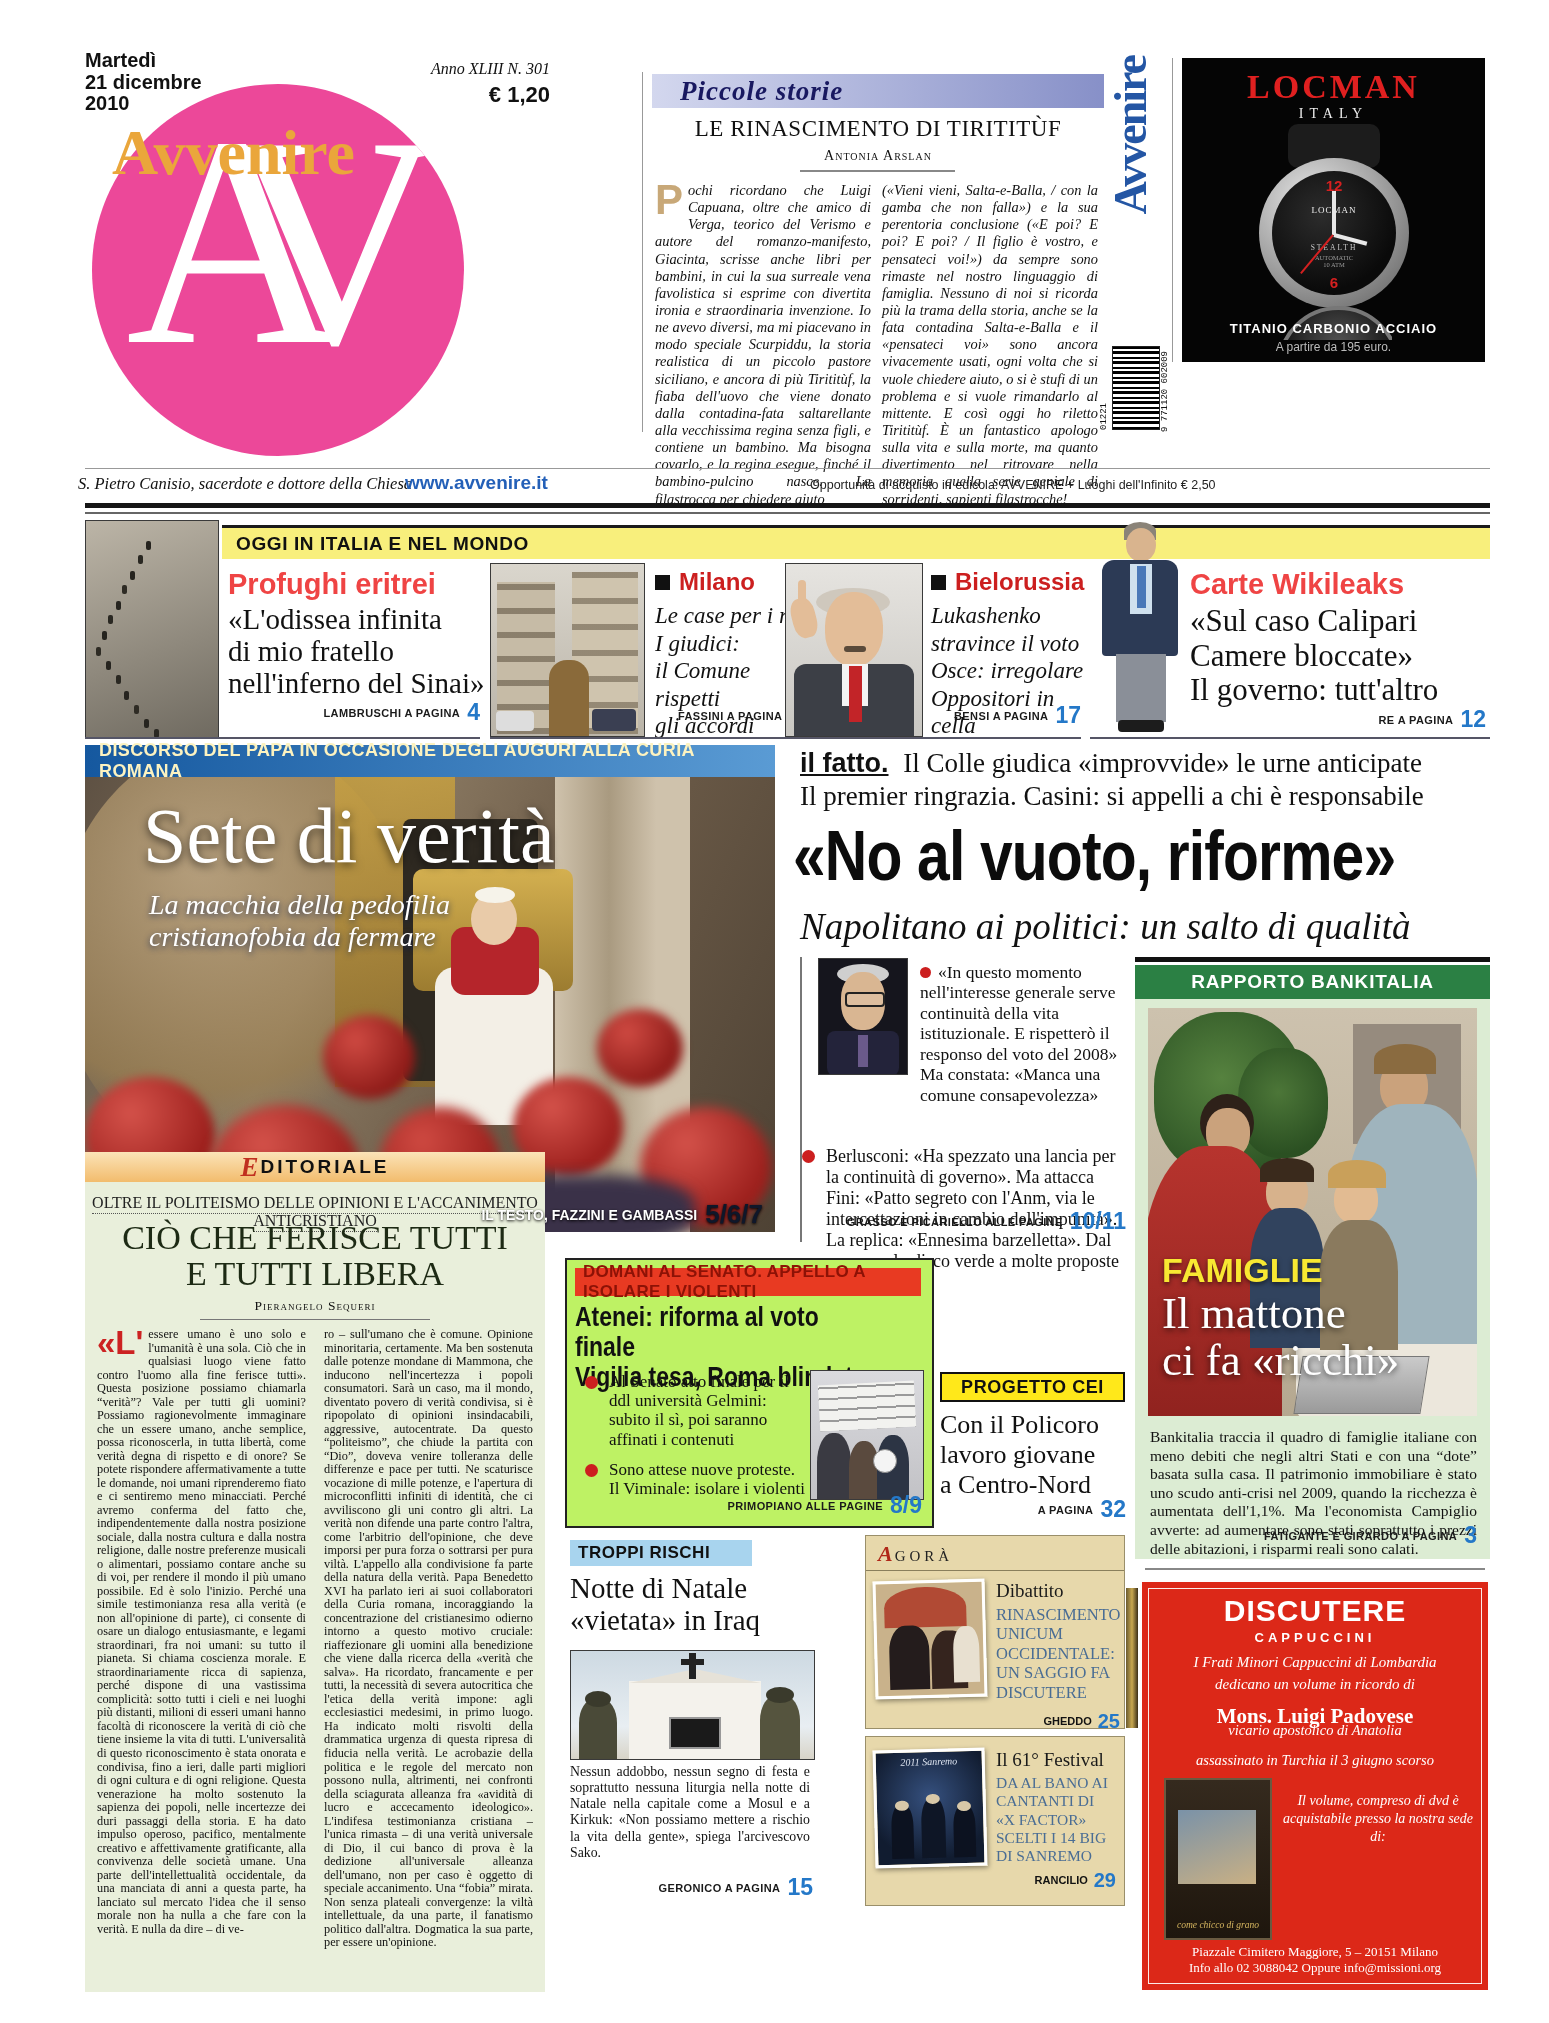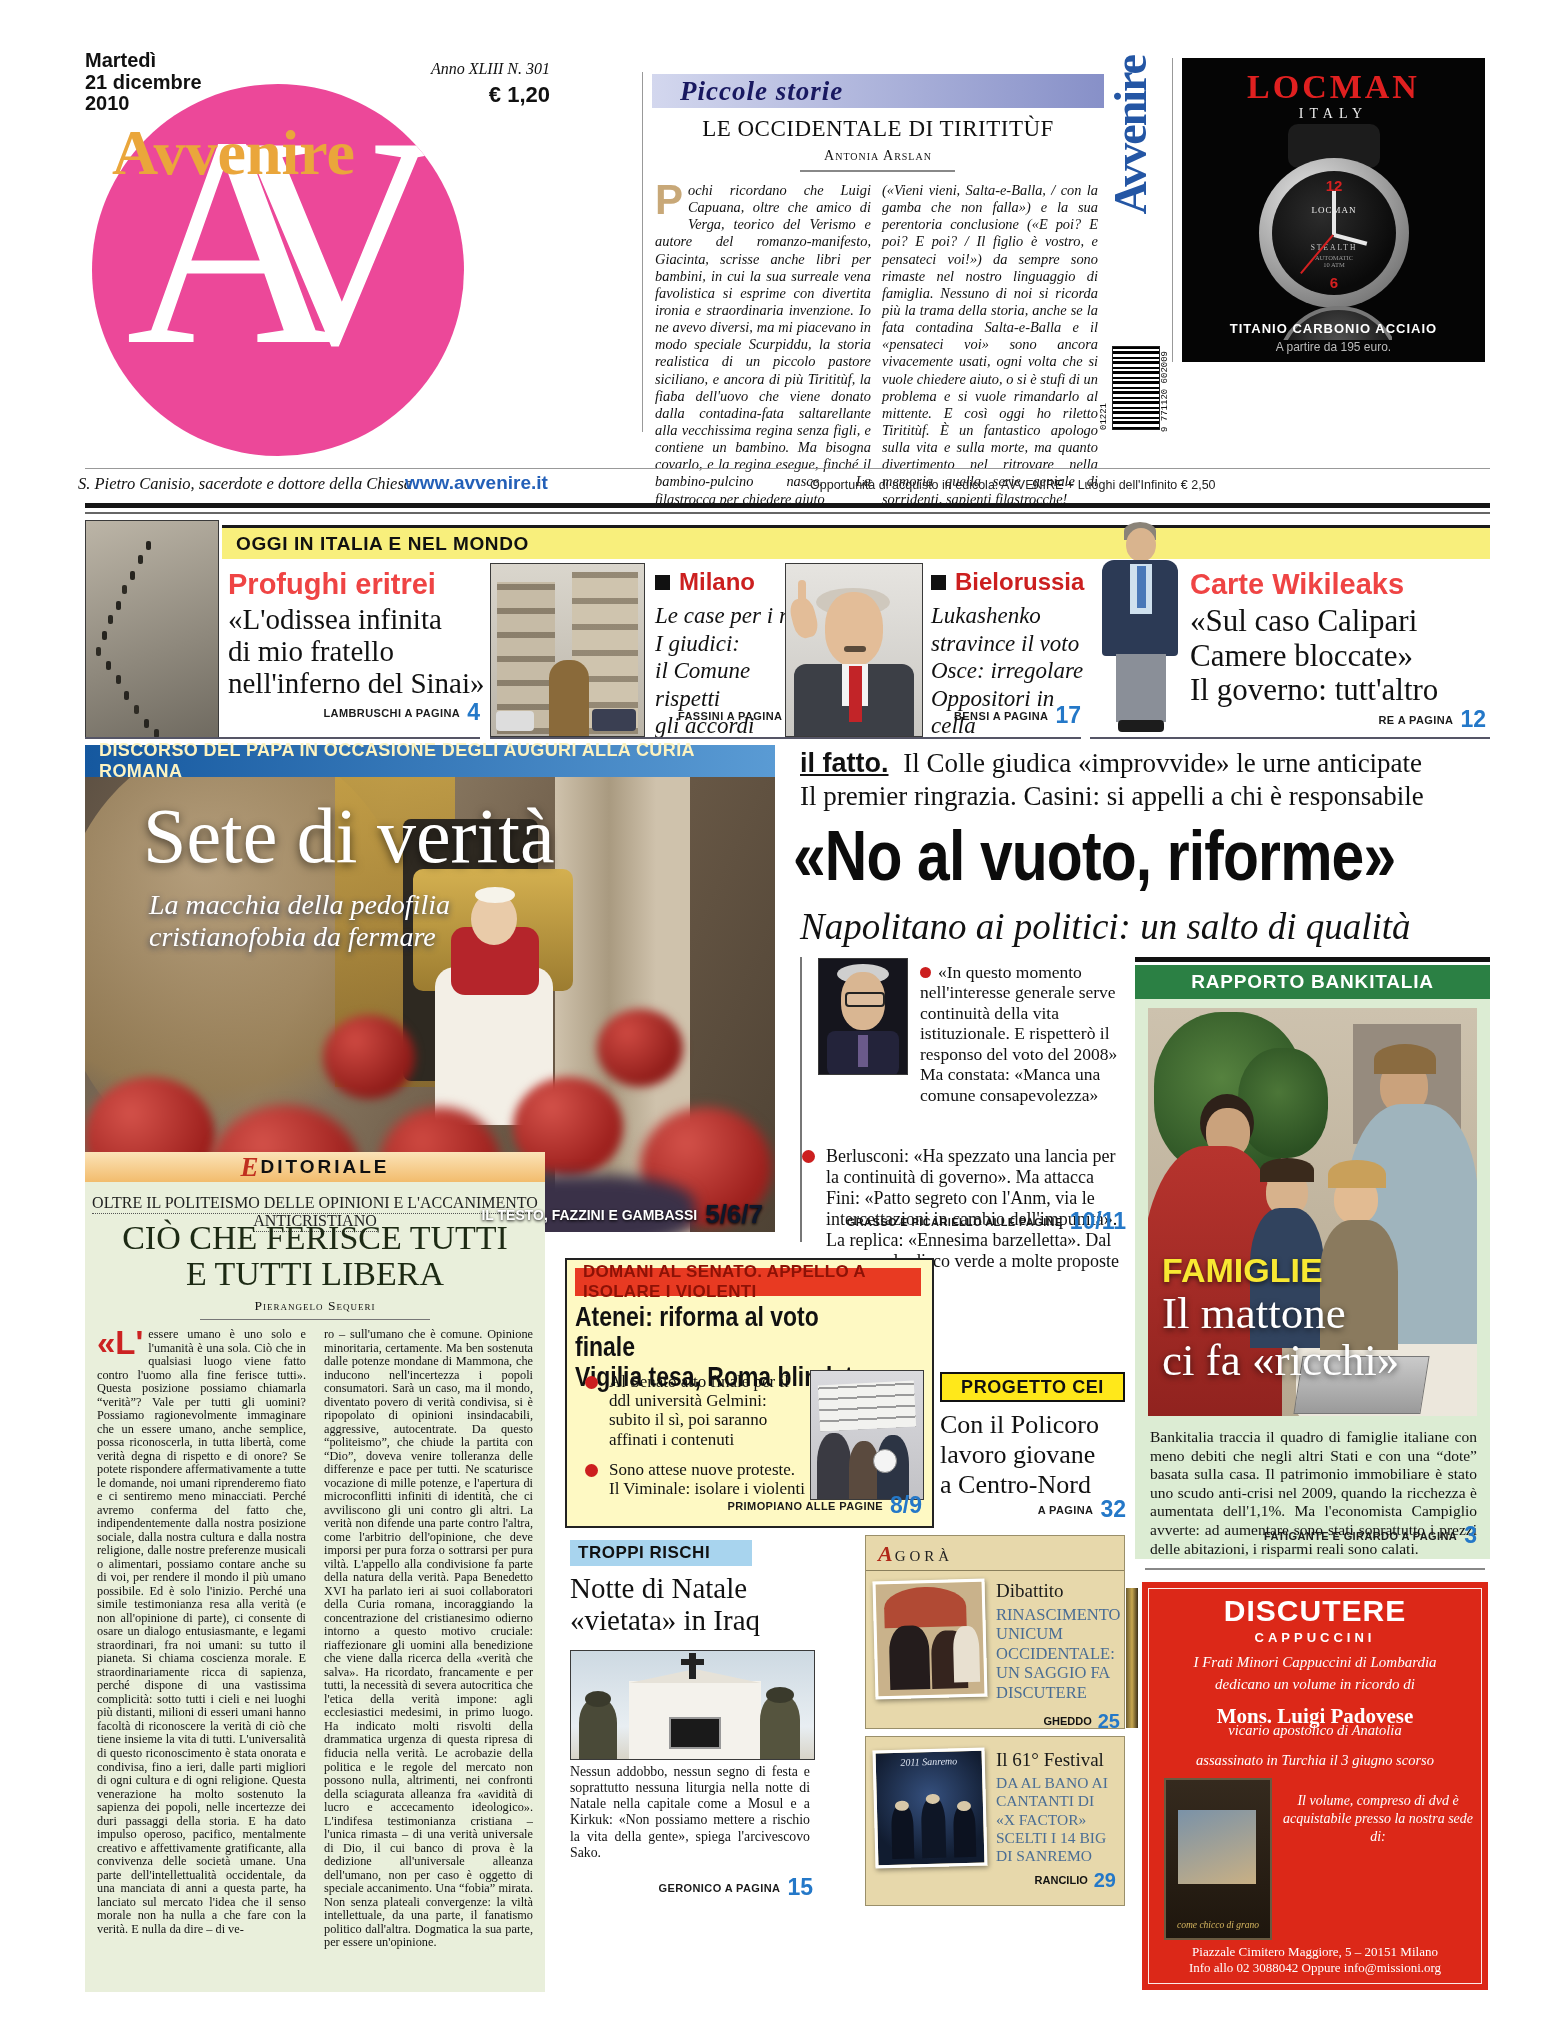--- a/index.html
+++ b/index.html
@@ -109,21 +109,21 @@
   .ed-rest{font:bold 19px "Liberation Sans",sans-serif;color:#111;letter-spacing:3px;}
   .ed-box{position:absolute;left:85px;top:1182px;width:460px;height:810px;background:#e9efdb;}
   .ed-kick{position:absolute;top:12px;width:100%;text-align:center;font-size:16px;color:#222;}
   .ed-kick span{border-bottom:1px dotted #555;padding-bottom:2px;}
   .ed-title{position:absolute;top:38px;width:100%;text-align:center;font-size:34px;line-height:1.05;color:#1d2a14;}
   .ed-auth{position:absolute;top:116px;width:100%;text-align:center;font-variant:small-caps;font-size:13.5px;letter-spacing:1px;}
   .ed-auth-rule{position:absolute;left:115px;top:137px;width:230px;height:1px;background:#777;}
   .ed-cols{position:absolute;left:12px;top:146px;width:436px;height:655px;overflow:hidden;display:flex;gap:18px;}
   .ed-col{width:209px;font-size:12.3px;line-height:1.1;text-align:justify;}
   
-  .at-box{position:absolute;left:565px;top:1258px;width:365px;height:266px;border:2px solid #222;background:#fef9c3;}
+  .at-box{position:absolute;left:565px;top:1258px;width:365px;height:266px;border:2px solid #222;background:#bef264;}
   .at-red{position:absolute;left:8px;top:8px;width:346px;height:28px;background:#e83a22;display:flex;align-items:center;
           font:bold 17px "Liberation Sans",sans-serif;color:#8d1206;letter-spacing:.3px;}
   .at-red span{padding-left:8px;}
   .at-head{position:absolute;left:8px;top:42px;font:bold 28px "Liberation Sans",sans-serif;line-height:1.08;
            white-space:pre-line;transform:scaleX(.82);transform-origin:left;}
   .at-b{position:absolute;width:196px;font-size:17px;line-height:1.13;}
   
   .pc-bar{position:absolute;left:940px;top:1372px;width:185px;height:30px;background:#ffe81a;border:2px solid #111;
           display:flex;align-items:center;justify-content:center;font:bold 18px "Liberation Sans",sans-serif;letter-spacing:.6px;box-sizing:border-box;}
   .pc-head{position:absolute;left:940px;top:1410px;width:186px;font-size:26px;line-height:1.16;}
@@ -178,21 +178,21 @@
   <div class="gold-mast">Avvenire</div>
 
   <div class="abs ital rt" style="left:390px;top:60px;width:160px;font-size:16px;">Anno XLIII N. 301</div>
   <div class="abs rt" style="left:390px;top:82px;width:160px;font:bold 22px 'Liberation Sans',sans-serif;text-align:right;">€ 1,20</div>
 
   <div class="rule" style="left:642px;top:72px;width:1px;height:360px;background:#999;"></div>
 
   <div class="ps-bar">
     <span class="ps-script">Piccole storie</span>
   </div>
-  <div class="ps-title">LE OCCIDENTALE DI TIRITITÙF</div>
+  <div class="ps-title">LE RINASCIMENTO DI TIRITITÙF</div>
   <div class="ps-author">Antonia Arslan</div>
   <div class="rule" style="left:800px;top:170px;width:155px;height:2px;background:#888;"></div>
   <div class="ps-col" style="left:655px;top:182px;">
     <span class="dropcap-tan">P</span><span>ochi ricordano che Luigi Capuana, oltre che amico di Verga, teorico del Verismo e autore del romanzo-manifesto, Giacinta, scrisse anche libri per bambini, in cui la sua surreale vena favolistica si esprime con divertita ironia e straordinaria invenzione. Io ne avevo diversi, ma mi piacevano in modo speciale Scurpiddu, la storia realistica di un piccolo pastore siciliano, e ancora di più Tirititùf, la fiaba dell'uovo che viene donato dalla contadina-fata saltarellante alla vecchissima regina senza figli, e contiene un bambino. Ma bisogna covarlo, e la regina esegue, finché il bambino-pulcino nasce. La filastrocca per chiedere aiuto</span>
   </div>
   <div class="ps-col" style="left:882px;top:182px;">(«Vieni vieni, Salta-e-Balla, / con la gamba che non falla») e la sua perentoria conclusione («E poi? E poi? E poi? / Il figlio è vostro, e pensateci voi!») da sempre sono rimaste nel nostro linguaggio di famiglia. Nessuno di noi si ricorda più la trama della storia, anche se la fata contadina Salta-e-Balla e il «pensateci voi» sono ancora vivacemente usati, ogni volta che si vuole chiedere aiuto, o si è stufi di un problema e si vuole rimandarlo al mittente. E così oggi ho riletto Tirititùf. È un fantastico apologo sulla vita e sulla morte, ma quanto divertimento nel ritrovare nella memoria quella serie geniale di sorridenti, sapienti filastrocche!</div>
 
   <div class="vmast">
     <span>Avvenire</span>
   </div>

